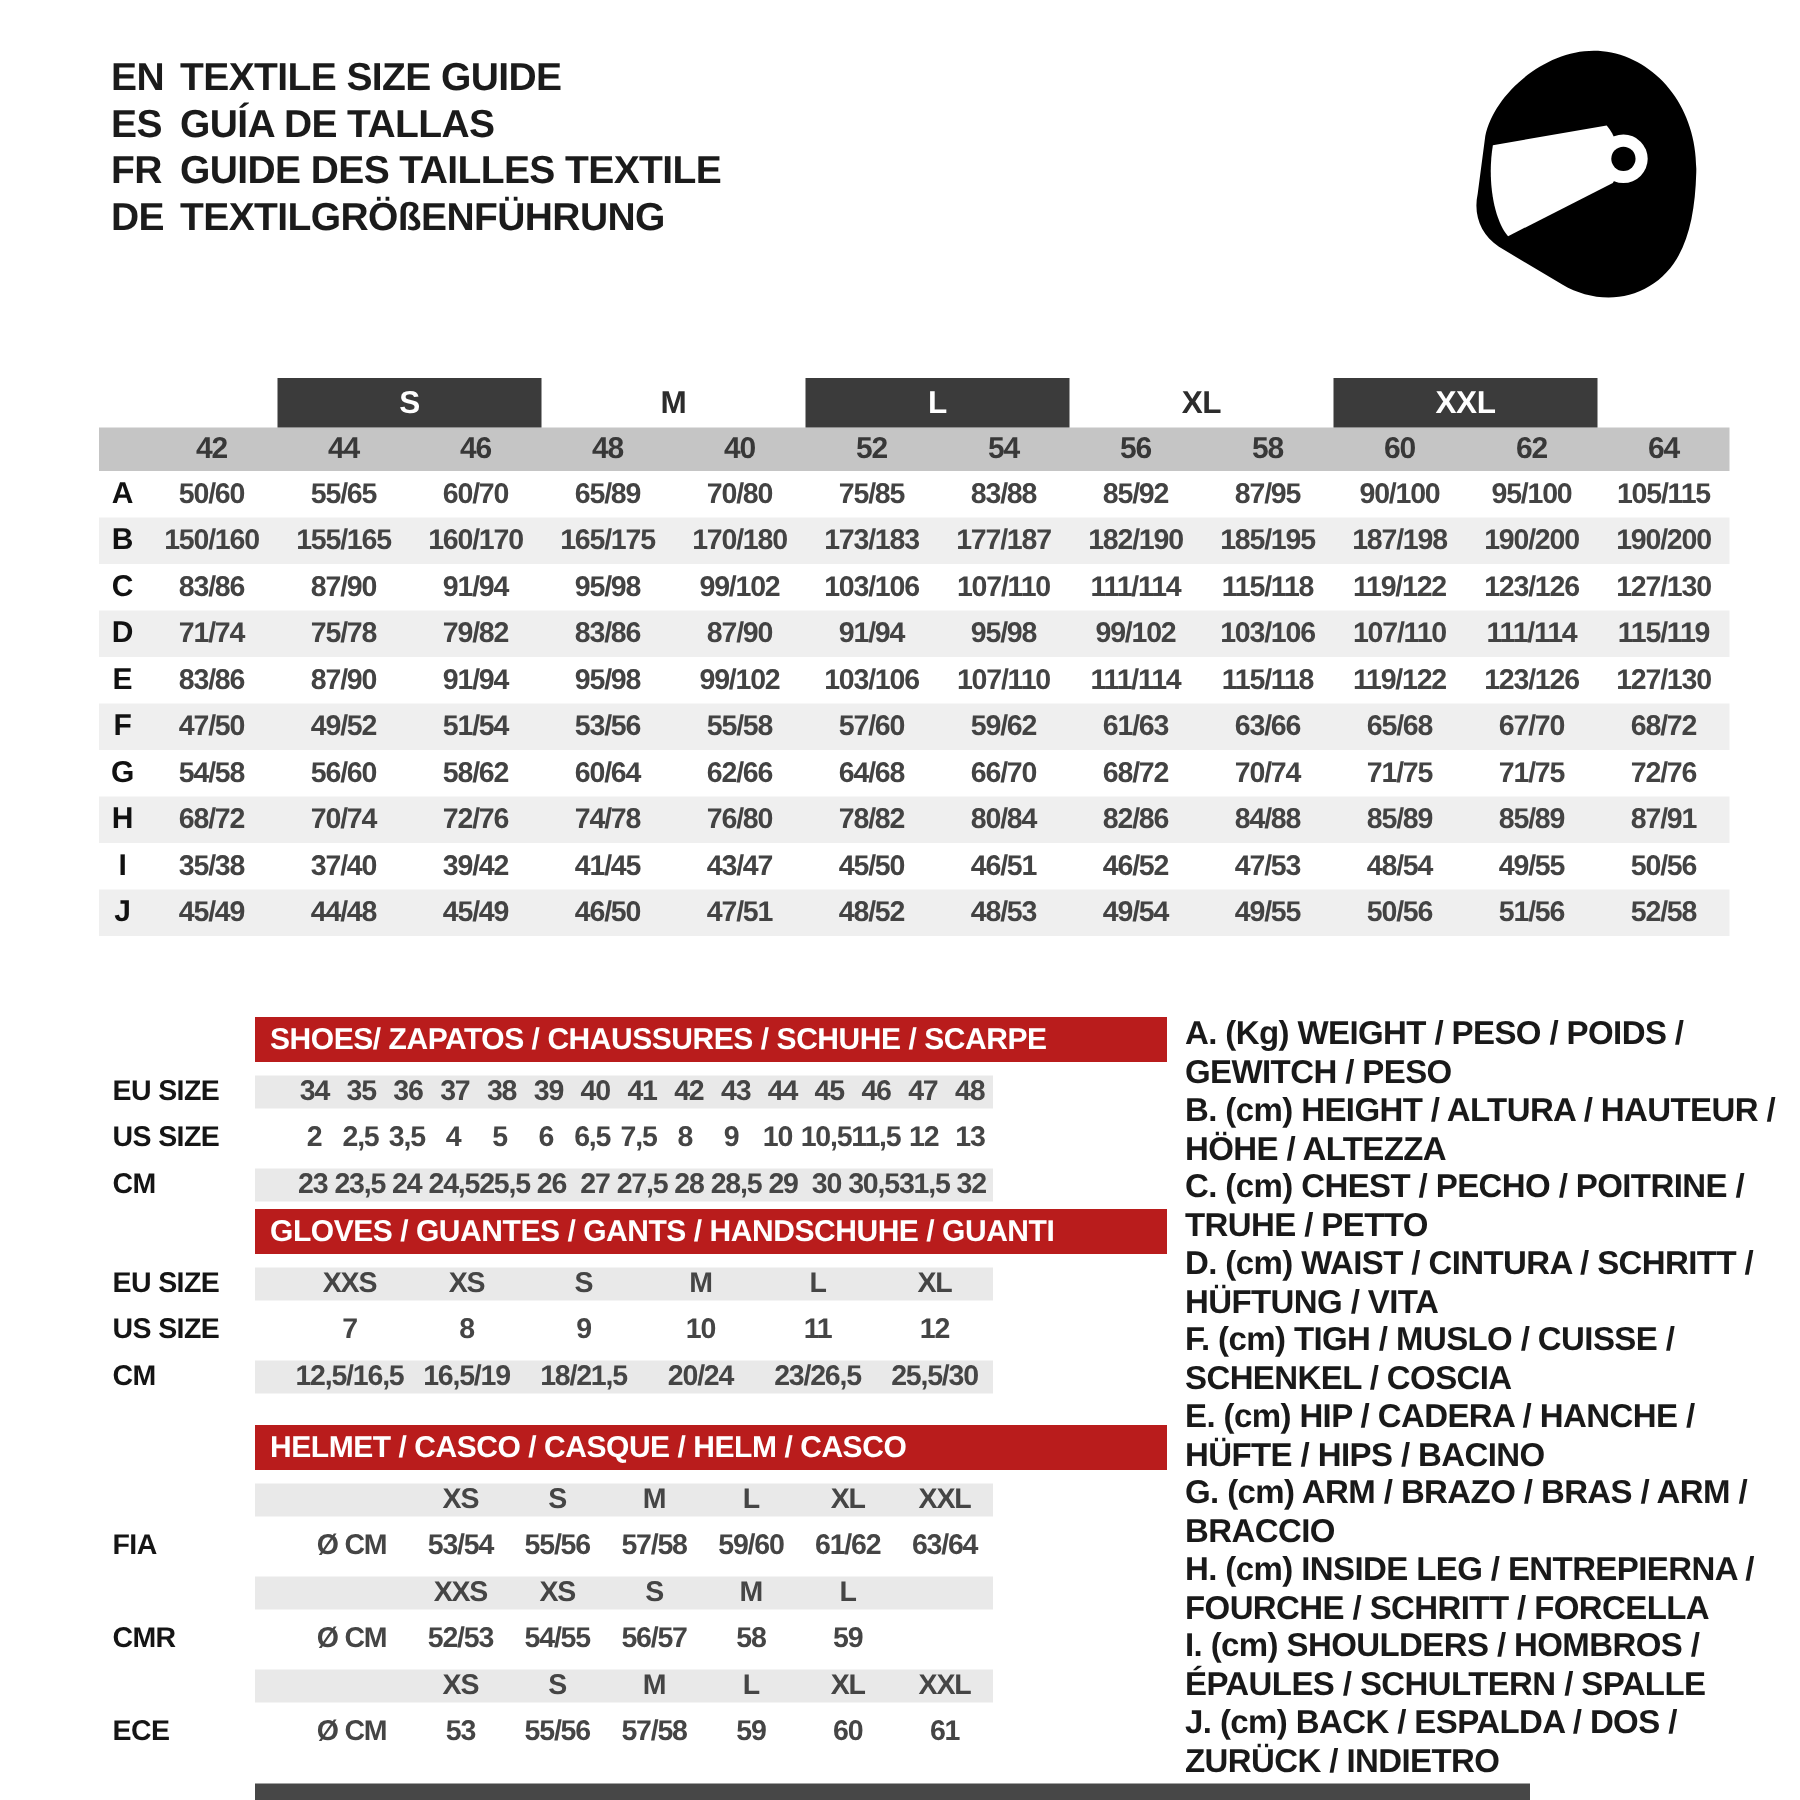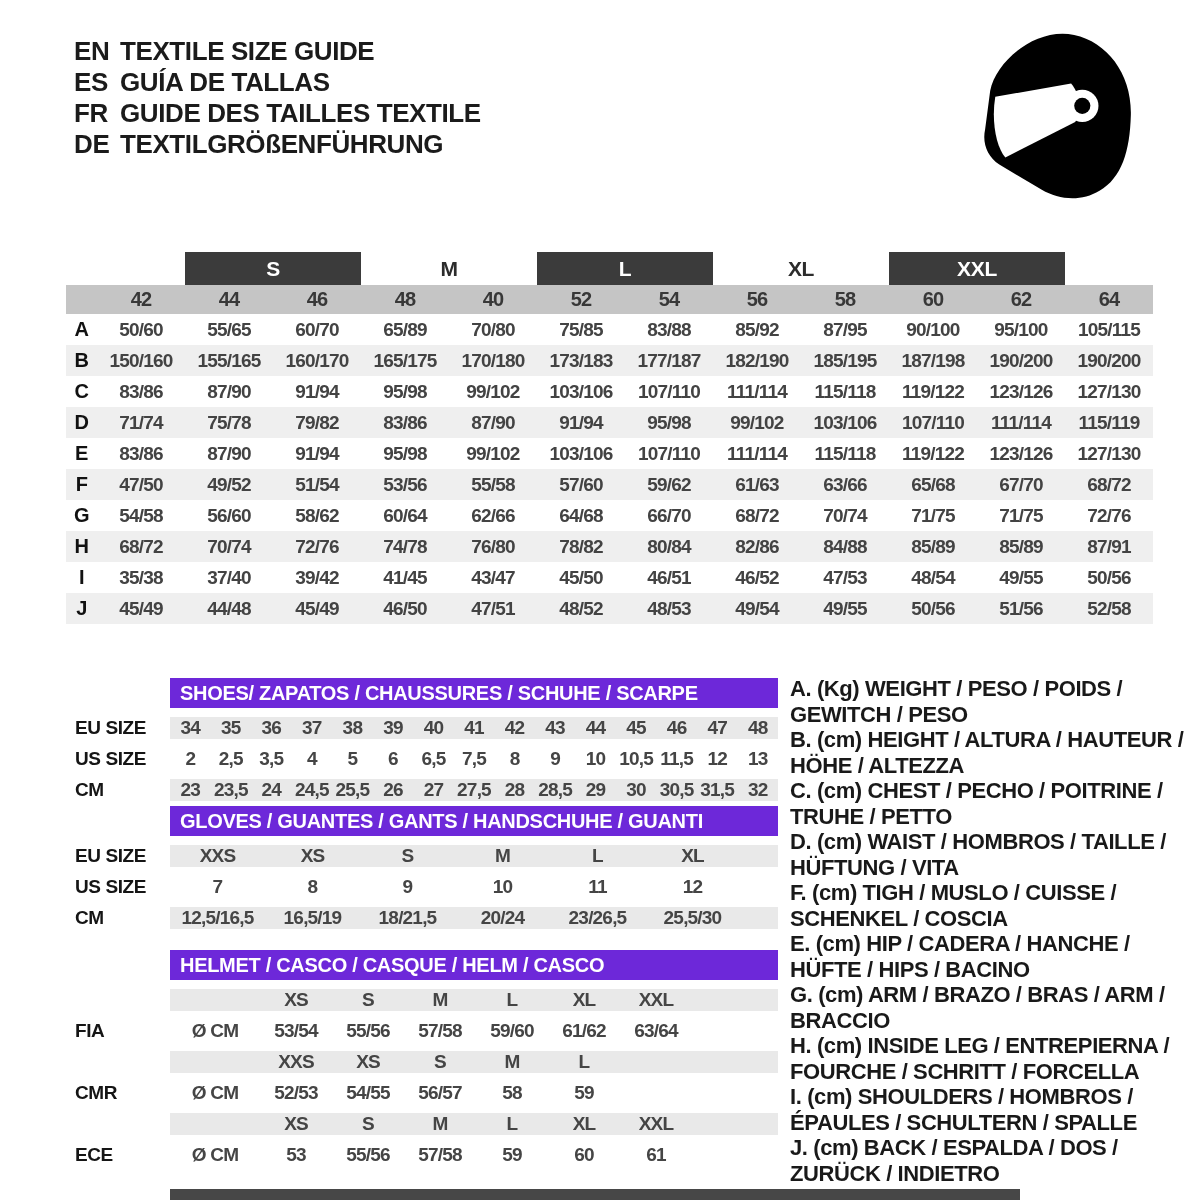--- a/index.html
+++ b/index.html
@@ -34,27 +34,27 @@
   .trow { display:flex; height:31px; align-items:center; }
   .trow.stripe { background:#efefef; }
   .tletter { width:31px; text-align:center; font-weight:bold; font-size:20px;
              letter-spacing:-0.5px; color:#111; }
   .tcell { width:88px; text-align:center; font-weight:bold; font-size:19px;
            letter-spacing:-0.8px; color:#434343; white-space:nowrap; }
   .num-row .tcell { font-size:20px; color:#383838; }
 
   
   .bl { left:60px; width:718px; }
-  .bl-band { margin-left:110px; width:608px; height:30px; background:#6d28d9;
+  .bl-band { margin-left:110px; width:608px; height:30px; background:#b91c1c;
              color:#ffffff; font-weight:bold; font-size:20px; letter-spacing:-0.3px;
              display:flex; align-items:center; padding-left:10px; white-space:nowrap; }
   .bl-row { display:flex; height:31px; align-items:flex-end; }
   .bl-label { width:110px; display:flex; align-items:center; padding-left:15px;
               font-weight:bold; font-size:19px; letter-spacing:-0.4px; color:#151515; }
-  .bl-content { width:608px; display:flex; align-items:center; }
+  .bl-content { width:492px; display:flex; align-items:center;padding-left:24px; }
   .bl-content.stripe { background:#e9e9e9; }
   .bl-cell { text-align:center; font-weight:bold; font-size:19px;
              letter-spacing:-0.8px; color:#454545; white-space:nowrap; }
   .shoe-cell { flex:1; }
   .glove-cell { width:95px; }
   .h-unit { width:90px; }
   .h-cell { width:72px; }
 
   
   .legend { left:790px; top:676px; width:400px; }
@@ -454,21 +454,21 @@
           <div class="bl-cell h-cell">61</div>
         </div>
       </div>
     </div>
 </div>
 
 <div class="abs legend" id="legend">
     <div class="legend-item">A. (Kg) WEIGHT / PESO / POIDS / GEWITCH / PESO</div>
     <div class="legend-item">B. (cm) HEIGHT / ALTURA / HAUTEUR / HÖHE / ALTEZZA</div>
     <div class="legend-item">C. (cm) CHEST / PECHO / POITRINE / TRUHE / PETTO</div>
-    <div class="legend-item">D. (cm) WAIST / HOMBROS / TAILLE / HÜFTUNG / VITA</div>
+    <div class="legend-item">D. (cm) WAIST / CINTURA / SCHRITT / HÜFTUNG / VITA</div>
     <div class="legend-item">F. (cm) TIGH / MUSLO / CUISSE / SCHENKEL / COSCIA</div>
     <div class="legend-item">E. (cm) HIP / CADERA / HANCHE / HÜFTE / HIPS /  BACINO</div>
     <div class="legend-item">G. (cm) ARM  / BRAZO / BRAS / ARM / BRACCIO</div>
     <div class="legend-item">H. (cm) INSIDE LEG / ENTREPIERNA / FOURCHE / SCHRITT / FORCELLA</div>
     <div class="legend-item">I.  (cm) SHOULDERS / HOMBROS / ÉPAULES / SCHULTERN / SPALLE</div>
     <div class="legend-item">J. (cm) BACK / ESPALDA / DOS / ZURÜCK / INDIETRO</div>
   </div>
 
 <div class="abs bottom-crop"></div>
 

